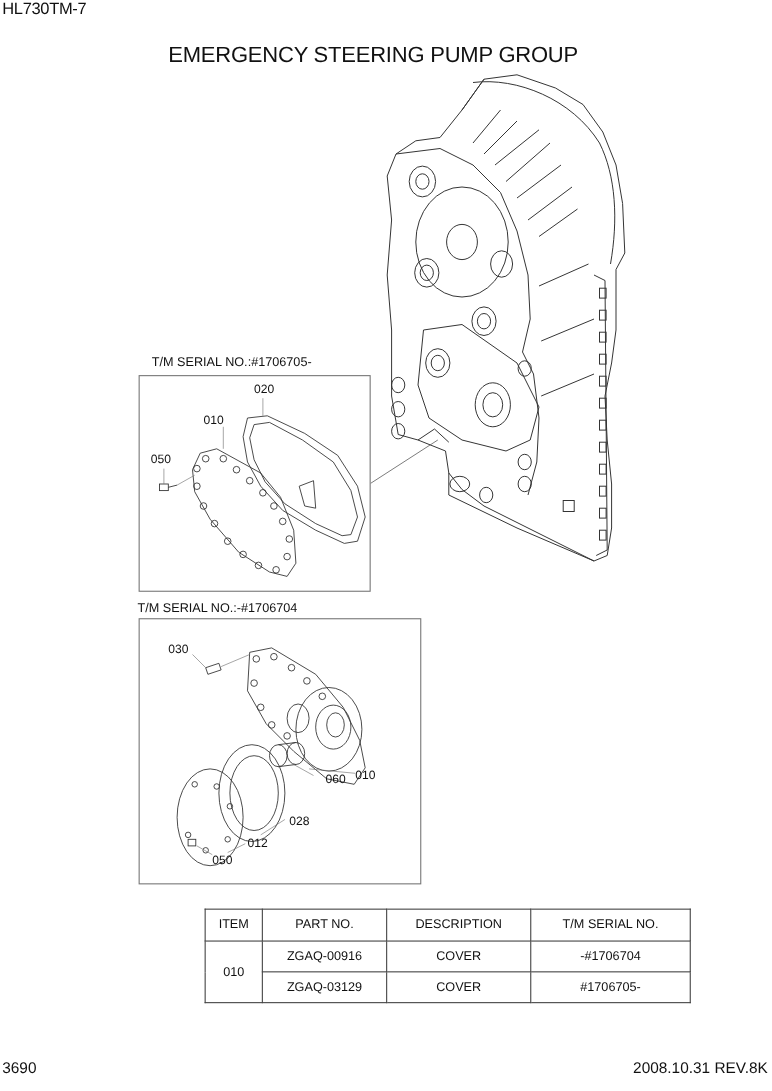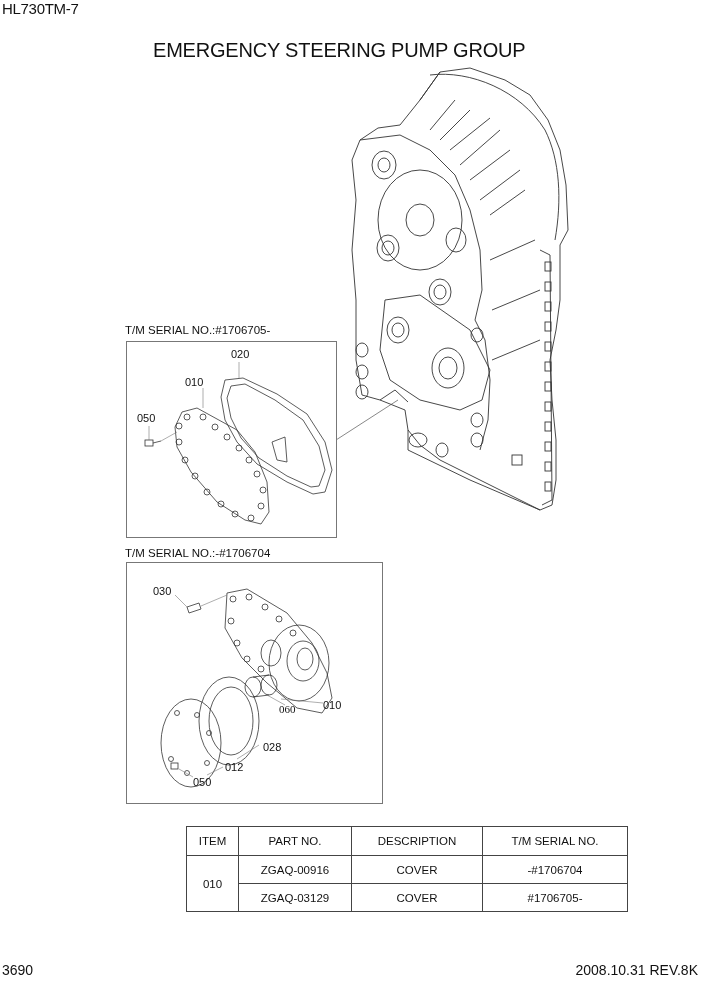--- a/index.html
+++ b/index.html
@@ -79,21 +79,21 @@
     <ellipse cx="418" cy="440" rx="9" ry="7"></ellipse>
     <ellipse cx="442" cy="450" rx="6" ry="7"></ellipse>
     <rect x="512" y="455" width="10" height="10"></rect>
     <path d="M380 400 L395 390 L408 402"></path>
     <path d="M490 260 L535 240 M492 310 L540 290 M492 360 L540 340"></path>
   </g>
 
   <line x1="336" y1="440" x2="398" y2="400" stroke="#555" stroke-width="0.7"></line>
 </svg>
 
-<div class="abs serial-label" style="left:125px; top:324px;">T/M SERIAL NO.:#1706705-</div>
+<div class="abs serial-label" style="left:138px; top:324px;">T/M SERIAL NO.:#1706705-</div>
 <div class="abs box" style="left:126px; top:341px; width:209px; height:195px;">
   <svg width="209" height="195" viewBox="0 0 209 195">
     <g fill="none" stroke="#333" stroke-width="0.8">
 
       <path d="M98 38 L116 36 L150 52 L180 72 L198 100 L205 128 L198 150 L186 152 L160 140 L130 122 L110 100 L98 78 L94 55 Z"></path>
       <path d="M104 44 L118 42 L148 58 L176 78 L192 104 L198 128 L192 144 L184 145 L160 134 L132 116 L114 96 L104 76 L100 56 Z"></path>
       <path d="M145 100 L158 95 L160 120 L150 118 Z"></path>
 
       <path d="M55 70 L70 66 L110 88 L128 110 L140 140 L142 170 L134 182 L118 178 L90 160 L64 130 L50 105 L48 85 Z"></path>
       <g>
@@ -177,21 +177,21 @@
 
       <line x1="48" y1="32" x2="60" y2="44" stroke="#777" stroke-width="0.6"></line>
       <line x1="154" y1="136" x2="196" y2="140" stroke="#777" stroke-width="0.6"></line>
       <line x1="140" y1="132" x2="158" y2="142" stroke="#777" stroke-width="0.6"></line>
       <line x1="110" y1="196" x2="132" y2="182" stroke="#777" stroke-width="0.6"></line>
       <line x1="80" y1="212" x2="96" y2="204" stroke="#777" stroke-width="0.6"></line>
       <line x1="52" y1="206" x2="66" y2="214" stroke="#777" stroke-width="0.6"></line>
     </g>
   </svg>
   <div class="abs callout" style="left:26px; top:22px;">030</div>
-  <div class="abs callout" style="left:152px; top:140px;font-family:Liberation Serif, serif;">060</div>
+  <div class="abs callout" style="left:169px; top:140px;">060</div>
   <div class="abs callout" style="left:196px; top:136px;">010</div>
   <div class="abs callout" style="left:136px; top:178px;">028</div>
   <div class="abs callout" style="left:98px; top:198px;">012</div>
   <div class="abs callout" style="left:66px; top:213px;">050</div>
 </div>
 
 <table class="parts">
   <tbody>
       <tr>
     <th style="width:43px;">ITEM</th>

